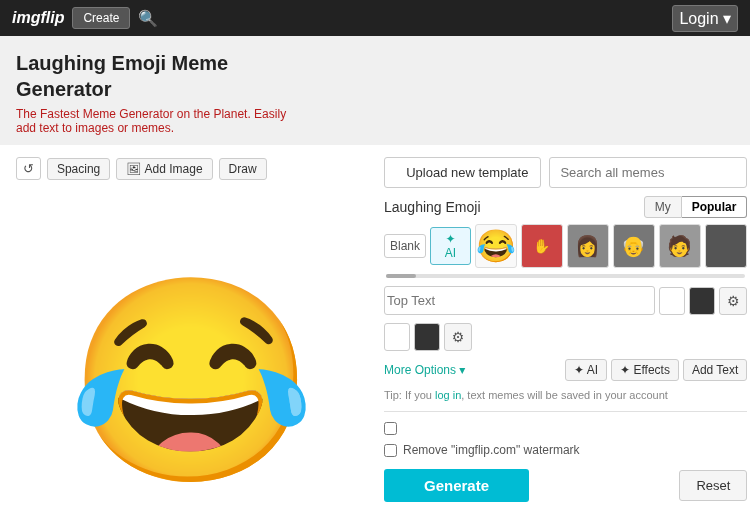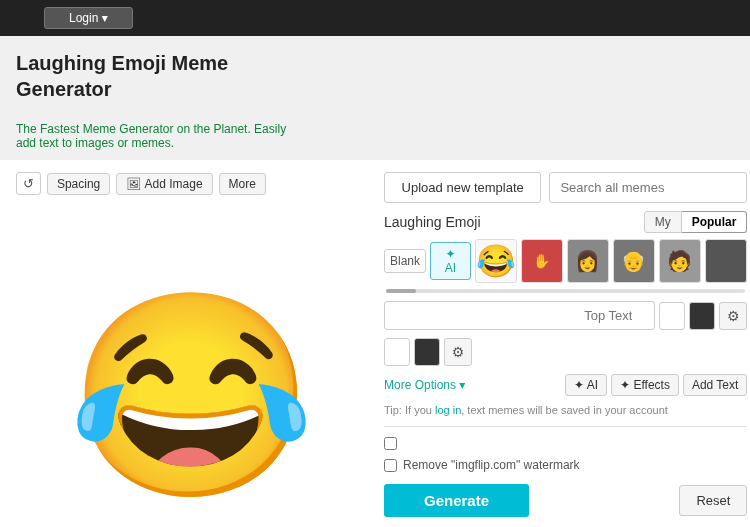--- a/index.html
+++ b/index.html
@@ -29,33 +29,33 @@
     .search-icon-nav {
       color: #aaa;
       font-size: 16px;
       cursor: pointer;
     }
     .login-btn {
       background: #555;
       color: #fff;
       border: 1px solid #777;
       border-radius: 3px;
-      padding: 3px 24px;
-      font-size: 12px;
+      padding: 3px 6px;
+      font-size: 16px;
       cursor: pointer;
       margin-left: 32px;
     }
 
     
     .page-header {
       background: #f0f0f0;
       padding: 14px 16px 10px 16px;
     }
     .page-title { font-size: 20px; font-weight: bold; color: #222; line-height: 1.3; }
-    .page-subtitle { font-size: 12px; color: #15803d; margin-top: 20px; }
+    .page-subtitle { font-size: 12px; color: #b91c1c; margin-top: 5px; }
 
     
     .main-content {
       background: #fff;
       margin: 0;
       padding: 12px;
       display: flex;
       gap: 12px;
       min-height: 440px;
     }
@@ -125,21 +125,21 @@
     }
     .upload-btn {
       flex: 1;
       background: #fff;
       border: 1px solid #ccc;
       border-radius: 3px;
       padding: 7px 12px;
       font-size: 13px;
       cursor: pointer;
       color: #333;
-      text-align: center;
+      text-align: right;
     }
     .search-memes-input {
       flex: 1;
       border: 1px solid #ccc;
       border-radius: 3px;
       padding: 6px 10px;
       font-size: 13px;
       color: #999;
       outline: none;
     }
@@ -217,25 +217,24 @@
     
     .text-input-row {
       display: flex;
       align-items: center;
       gap: 4px;
     }
     .text-input {
       flex: 1;
       border: 1px solid #ccc;
       border-radius: 3px;
-      padding: 6px 22px;
+      padding: 6px 2px;
       font-size: 13px;
       color: #999;
       outline: none;
-      text-align: right;
     }
     .color-box {
       width: 26px;
       height: 28px;
       border: 1px solid #ccc;
       border-radius: 3px;
       background: #fff;
       cursor: pointer;
     }
     .color-box-dark {
@@ -357,41 +356,46 @@
       cursor: pointer;
       color: #333;
     }
 
     .divider { border: none; border-top: 1px solid #e0e0e0; margin: 2px 0; }
   </style>
 </head>
 <body>
 
 <nav class="navbar">
+  <div class="navbar-left">
+    <span class="brand">imgflip</span>
+    <button class="create-btn">Create</button>
+    <span class="search-icon-nav">🔍</span>
+  </div>
   <div>
     <button class="login-btn">Login ▾</button>
   </div>
 </nav>
 
 <div class="page-header">
   <div class="page-title">Laughing Emoji Meme<br>Generator</div>
   <div class="page-subtitle">The Fastest Meme Generator on the Planet. Easily<br>add text to images or memes.</div>
 </div>
 
 <div class="main-content">
 
   <div class="image-panel">
     <div class="toolbar">
       <button class="refresh-btn">↺</button>
       <button class="toolbar-btn">Spacing</button>
       <button class="toolbar-btn add-image-btn">
         <span>🖼</span>
         <span>Add Image</span>
       </button>
-      <button class="toolbar-btn">More</button>
+      <button class="toolbar-btn">Draw</button>
     </div>
     <div class="meme-image-container">
       <div class="emoji-img">😂</div>
     </div>
   </div>
 
   <div class="right-panel">
 
     <div class="top-buttons">
       <button class="upload-btn">Upload new template</button>

